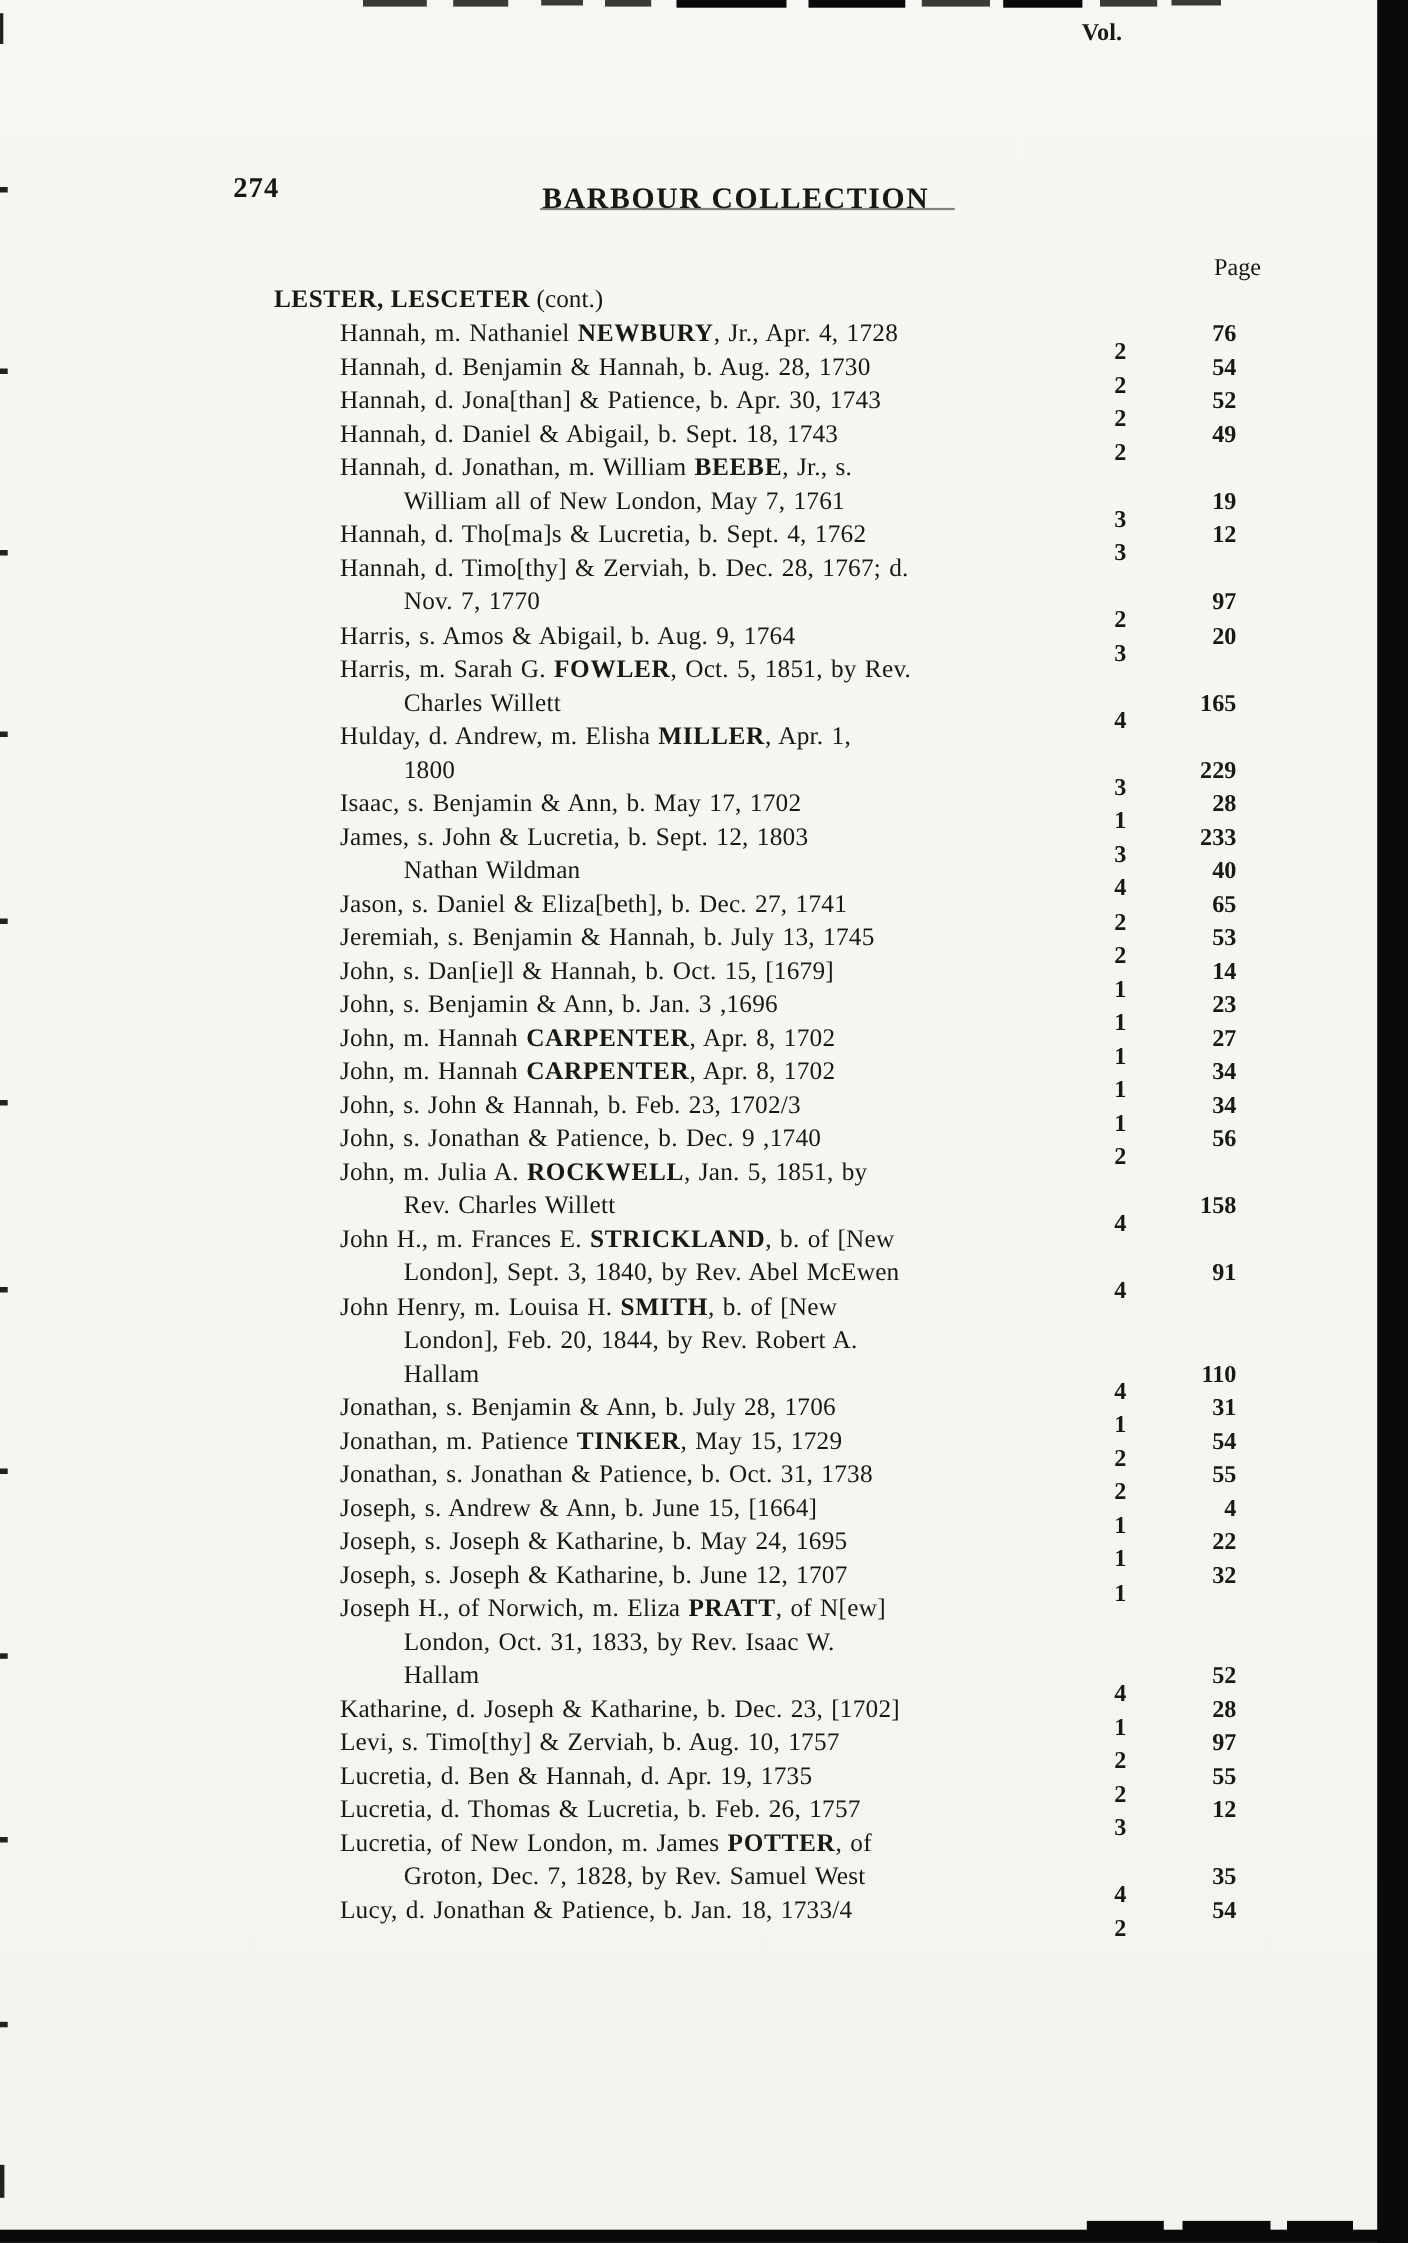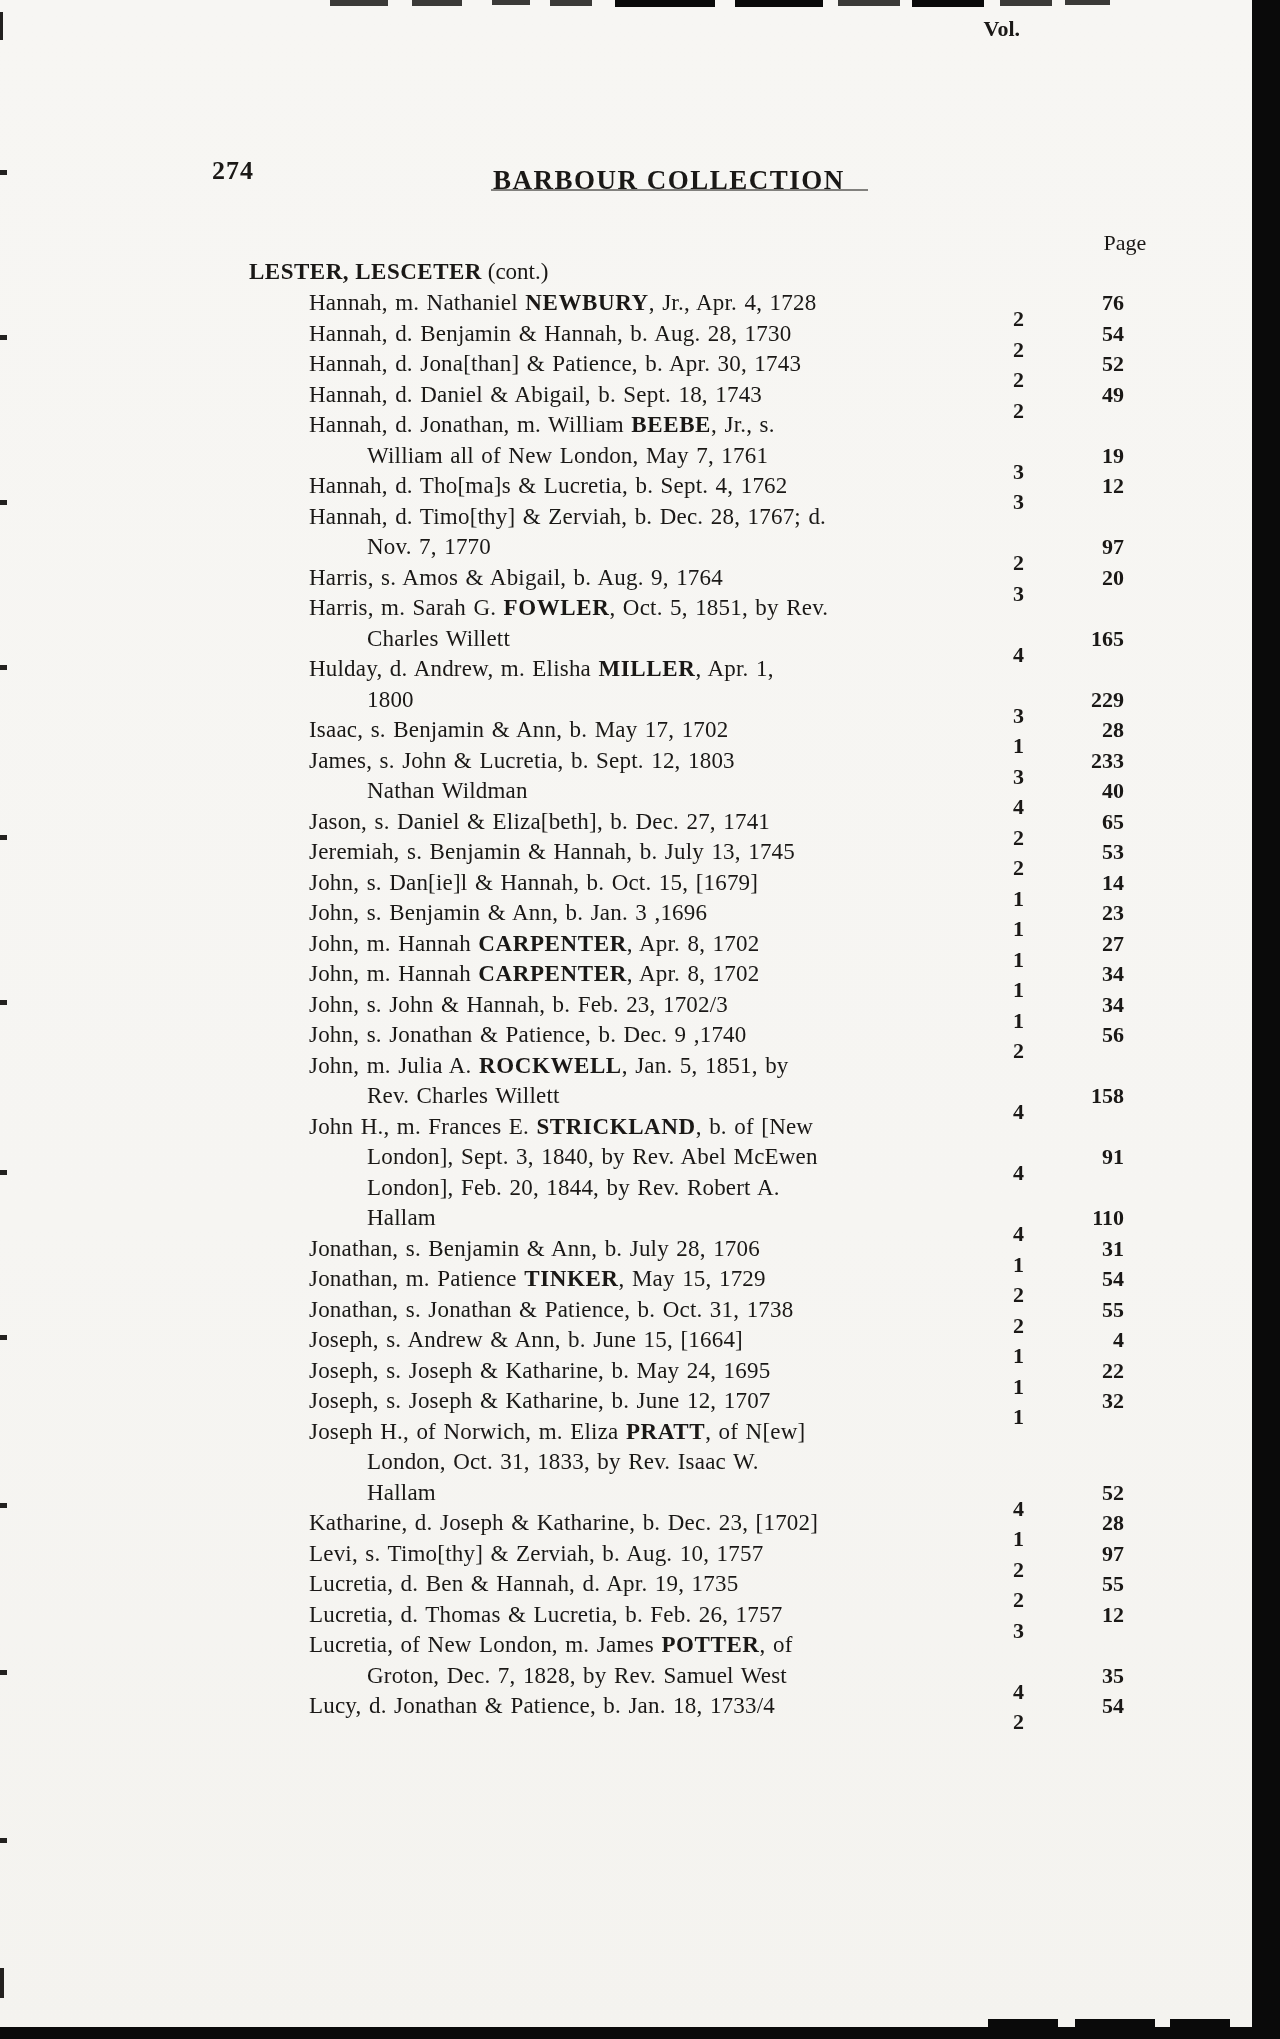--- a/index.html
+++ b/index.html
@@ -244,20 +244,25 @@
         <div class="row">
           <span class="entry"><span>John H., m. Frances E. </span><span class="surname">STRICKLAND</span><span>, b. of [New</span></span>
           <span class="vol"></span>
           <span class="pg"></span>
         </div>
         <div class="row indent2">
           <span class="entry"><span>London], Sept. 3, 1840, by Rev. Abel McEwen</span></span>
           <span class="vol">4</span>
           <span class="pg">91</span>
         </div>
+        <div class="row">
+          <span class="entry"><span>John Henry, m. Louisa H. </span><span class="surname">SMITH</span><span>, b. of [New</span></span>
+          <span class="vol"></span>
+          <span class="pg"></span>
+        </div>
         <div class="row indent2">
           <span class="entry"><span>London], Feb. 20, 1844, by Rev. Robert A.</span></span>
           <span class="vol"></span>
           <span class="pg"></span>
         </div>
         <div class="row indent2">
           <span class="entry"><span>Hallam</span></span>
           <span class="vol">4</span>
           <span class="pg">110</span>
         </div>

